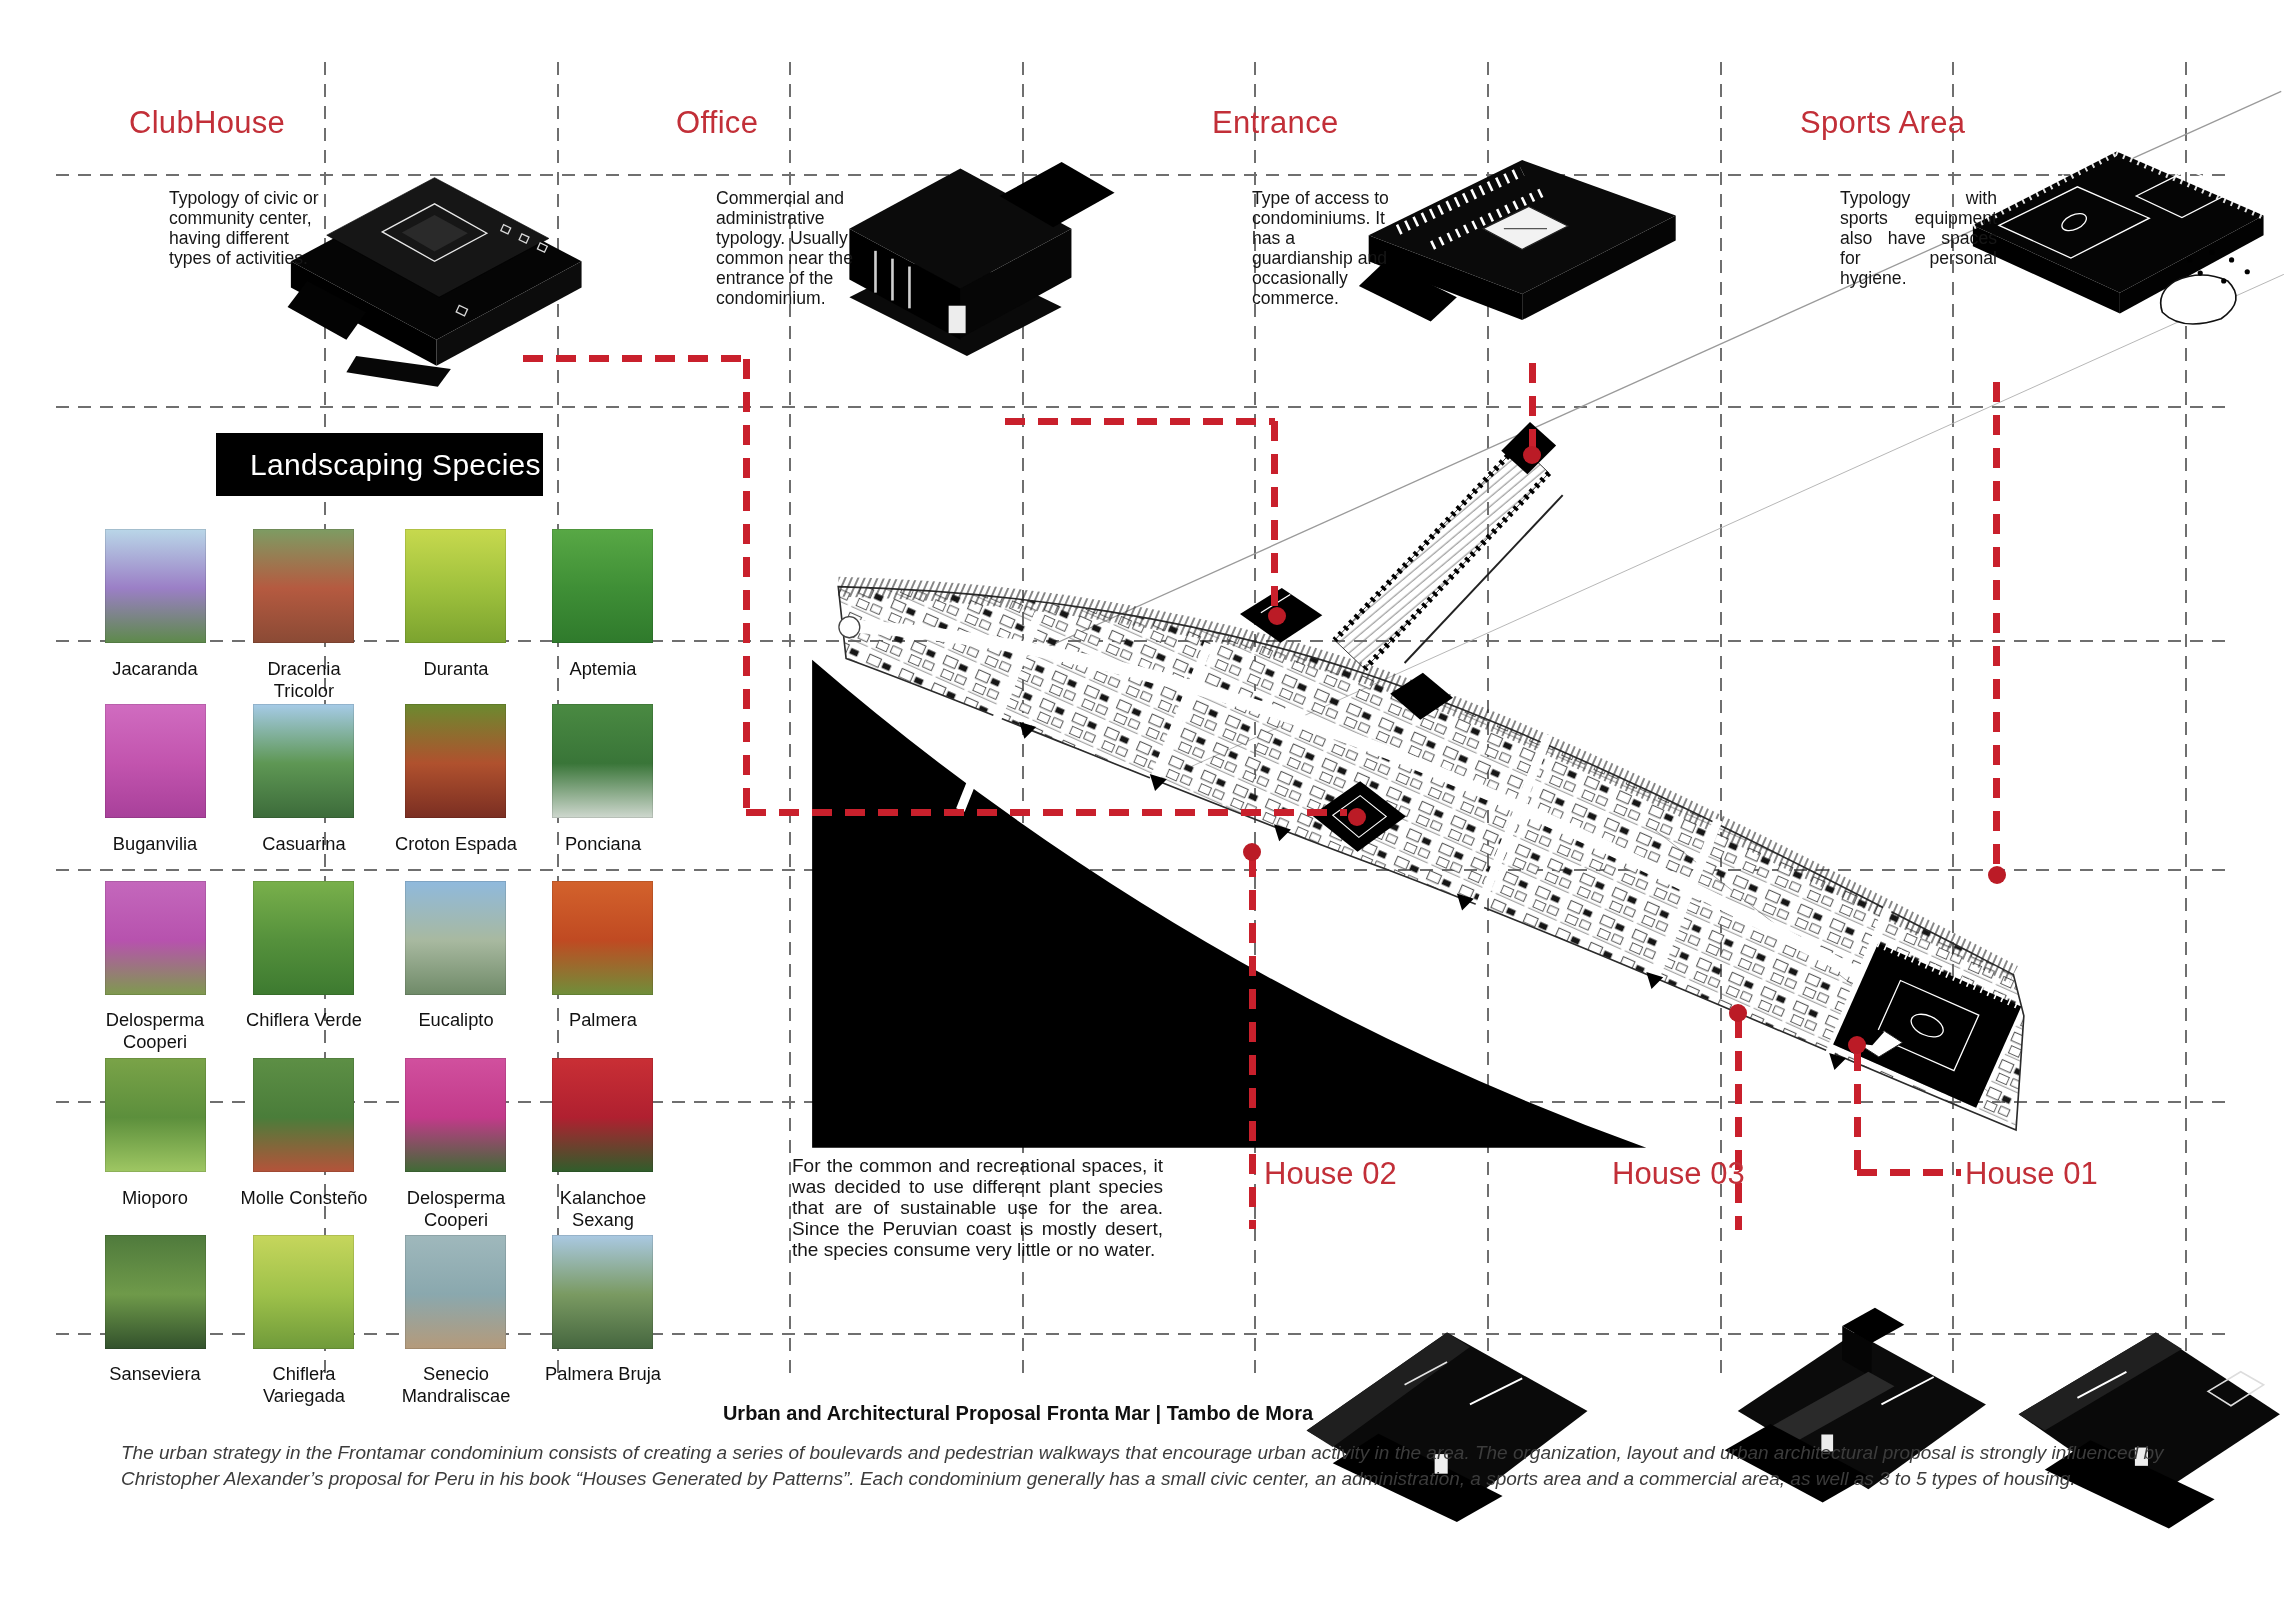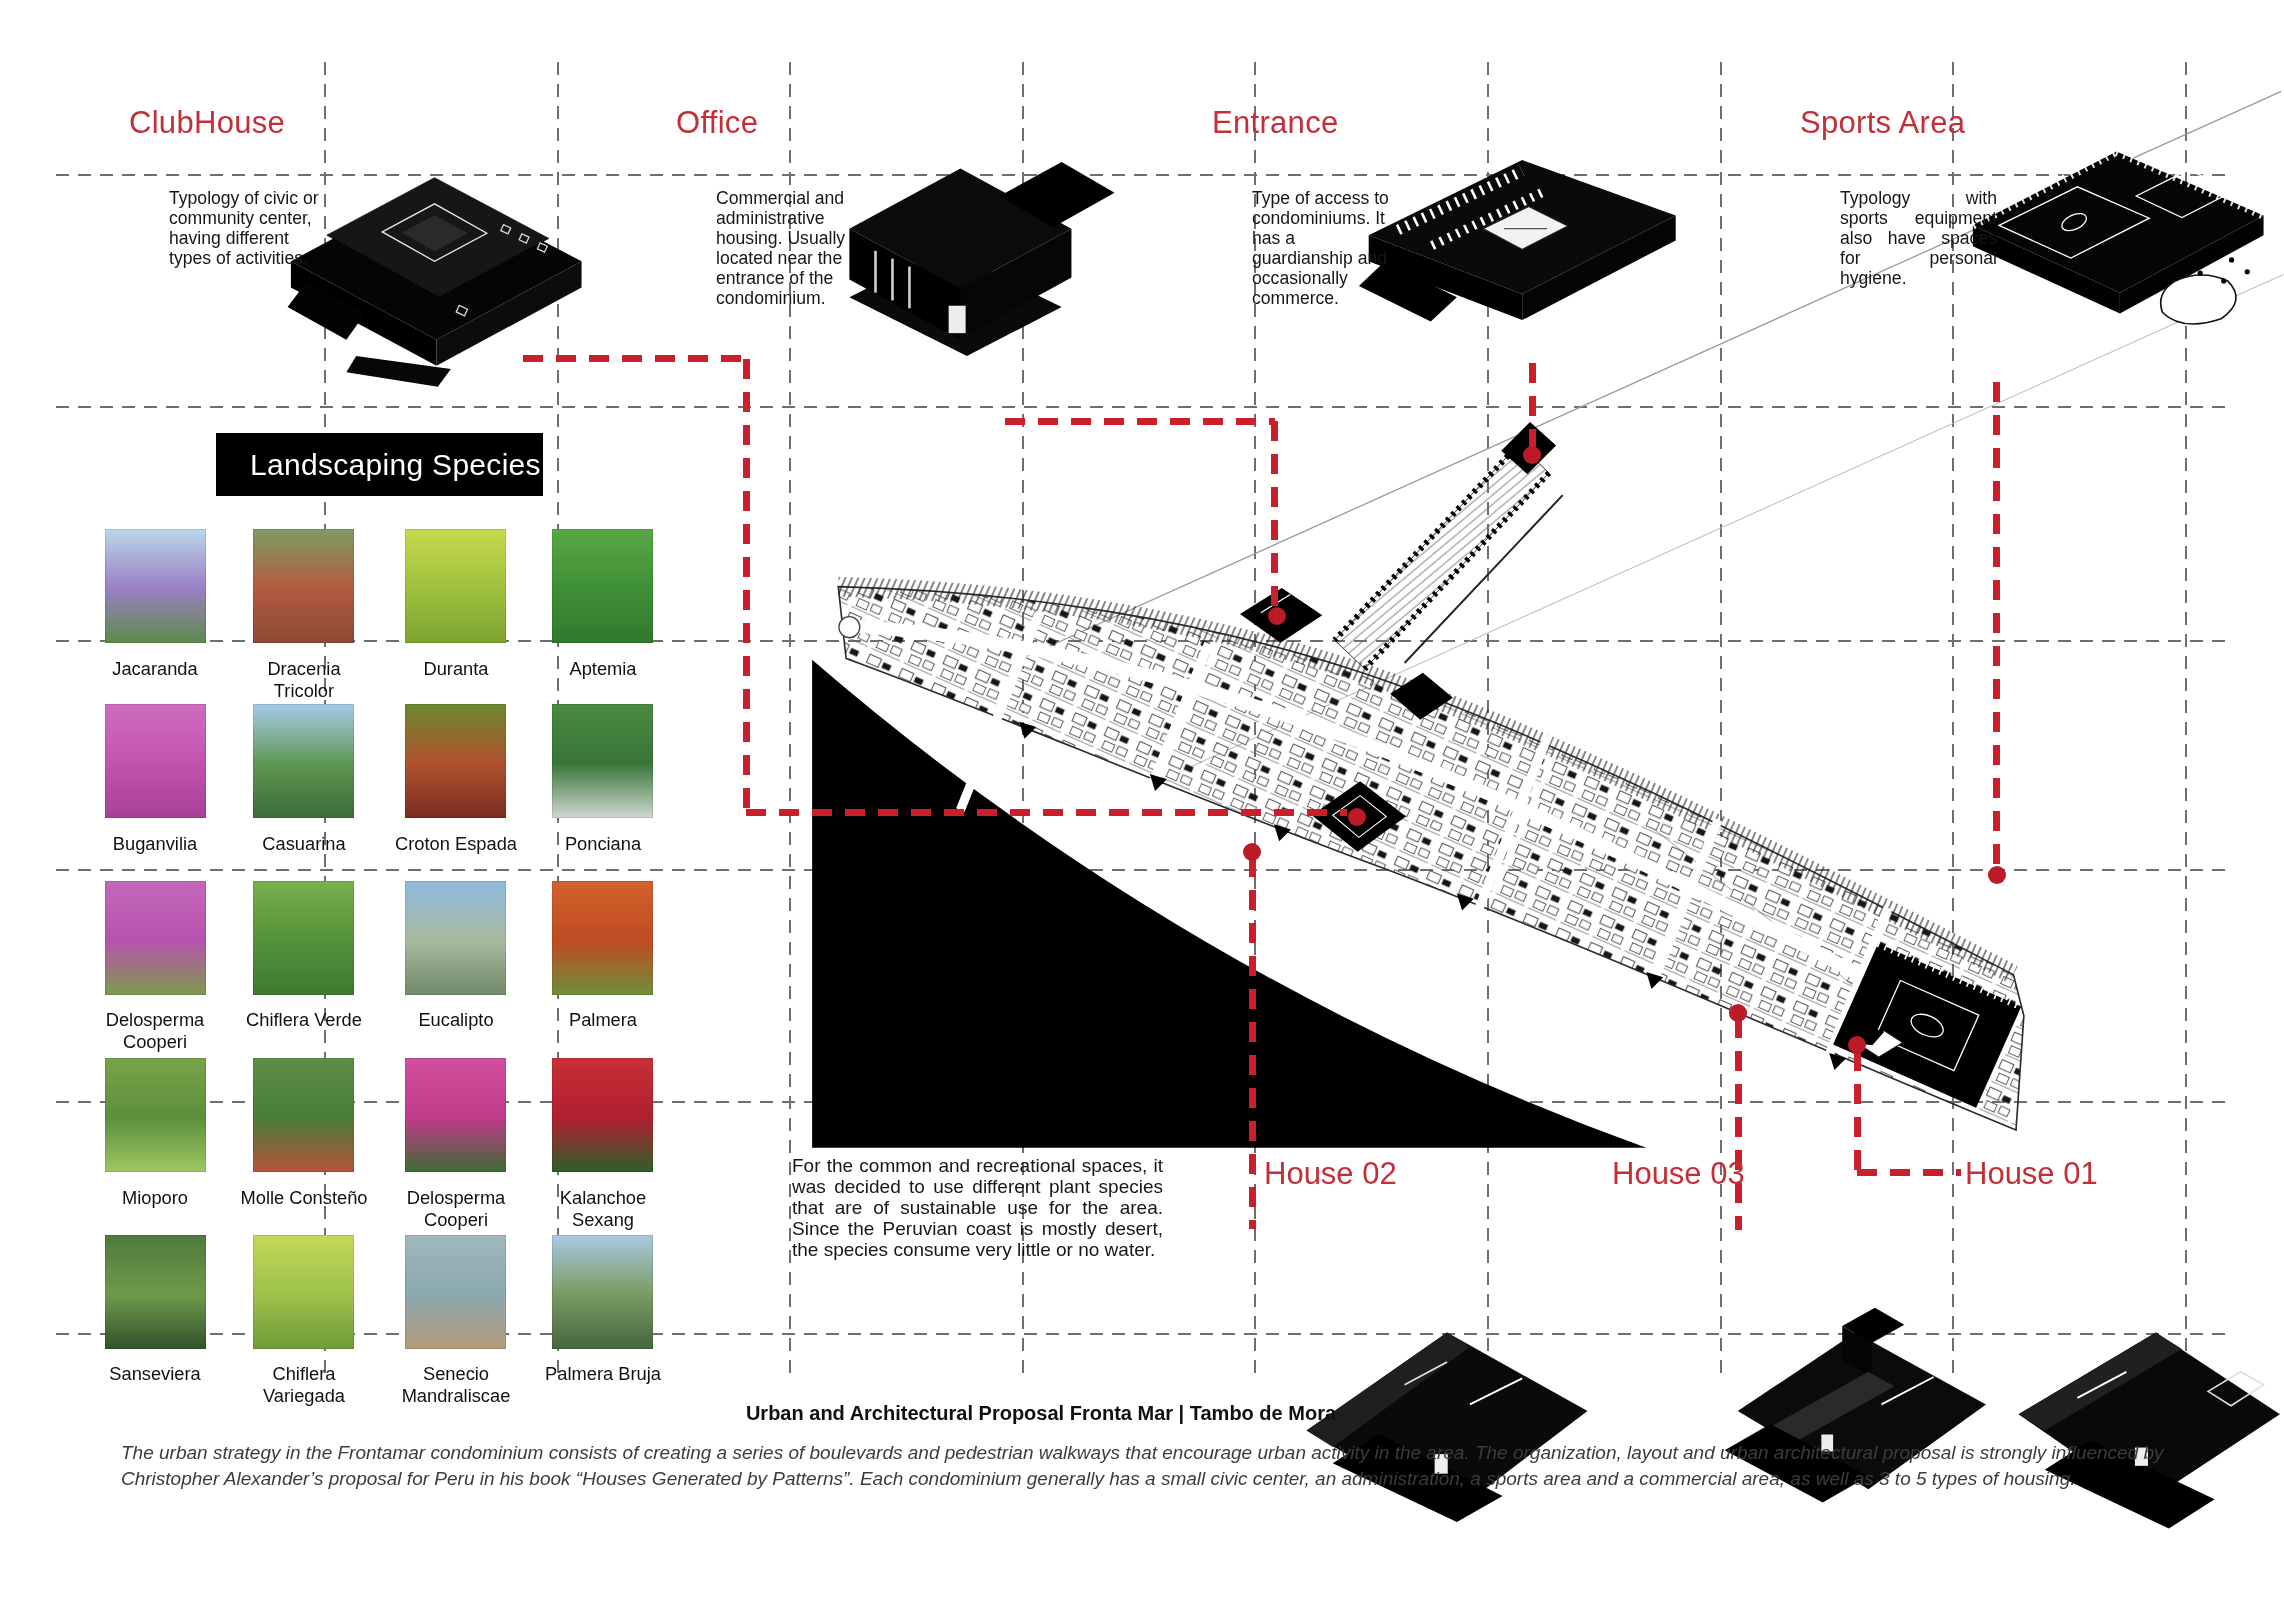--- a/index.html
+++ b/index.html
@@ -31,21 +31,21 @@
   .typodesc.just{text-align:justify;}
   #lsbanner{position:absolute;left:216px;top:433px;width:327px;height:63px;background:#000;
     display:flex;align-items:center;padding-left:22px;box-sizing:border-box;z-index:3;}
   #lsbanner span{color:#fff;font-size:30px;letter-spacing:0.3px;margin-left:12px;}
   .ptile{position:absolute;width:101px;height:114px;z-index:3;box-shadow:0 0 0 0.7px rgba(0,0,0,.15) inset;}
   .plabel{position:absolute;width:144px;text-align:center;font-size:18.3px;line-height:22px;color:#111;z-index:3;}
   #plannote{position:absolute;left:792px;top:1155px;width:371px;font-size:19px;line-height:21px;
     text-align:justify;color:#161616;z-index:3;}
   .houselabel{position:absolute;font-size:31px;color:var(--cacc);z-index:3;white-space:nowrap;}
   #ftitle{position:absolute;left:0;top:1402px;width:2036px;text-align:center;font-size:20px;
-    font-weight:bold;color:#101010;z-index:3;margin-left:23px;}
+    font-weight:bold;color:#101010;z-index:3;}
   #fdesc{position:absolute;left:121px;top:1440px;width:2058px;font-size:19px;line-height:25.5px;
     font-style:italic;font-weight:300;color:#3c3c3c;z-index:3;}
 </style>
 </head>
 <body style="--cacc: #C22F38; --cred: #C9202C; --cdot: #BB1B26;">
 
 <div id="gridlayer" class="abs">
     <div class="gline-v" style="left: 324px; top: 62px; height: 1316px;"></div>
     <div class="gline-v" style="left: 557px; top: 62px; height: 1316px;"></div>
     <div class="gline-v" style="left: 789px; top: 62px; height: 1316px;"></div>
@@ -249,21 +249,21 @@
     <div class="rdot" style="left: 1988px; top: 866px;"></div>
     <div class="rdot" style="left: 1243px; top: 843px;"></div>
     <div class="rdot" style="left: 1729px; top: 1004px;"></div>
     <div class="rdot" style="left: 1848px; top: 1036px;"></div>
   </div>
 
 <div class="toplabel" style="left:129px;top:105px">ClubHouse</div>
 <div class="typodesc" style="left:129px;top:188px;width:163px">Typology of civic or community center, having different types of activities.</div>
 
 <div class="toplabel" style="left:676px;top:105px">Office</div>
-<div class="typodesc" style="left:676px;top:188px;width:140px">Commercial and administrative housing. Usually located near the entrance of the condominium.</div>
+<div class="typodesc" style="left:676px;top:188px;width:140px">Commercial and administrative typology. Usually common near the entrance of the condominium.</div>
 
 <div class="toplabel" style="left:1212px;top:105px">Entrance</div>
 <div class="typodesc" style="left:1212px;top:188px;width:148px">Type of access to condominiums. It has a guardianship and occasionally commerce.</div>
 
 <div class="toplabel" style="left:1800px;top:105px">Sports Area</div>
 <div class="typodesc just" style="left:1800px;top:188px;width:157px">Typology with sports equipment also have spaces for personal hygiene.</div>
 
 <div id="lsbanner">
   <span>Landscaping Species</span>
 </div>

